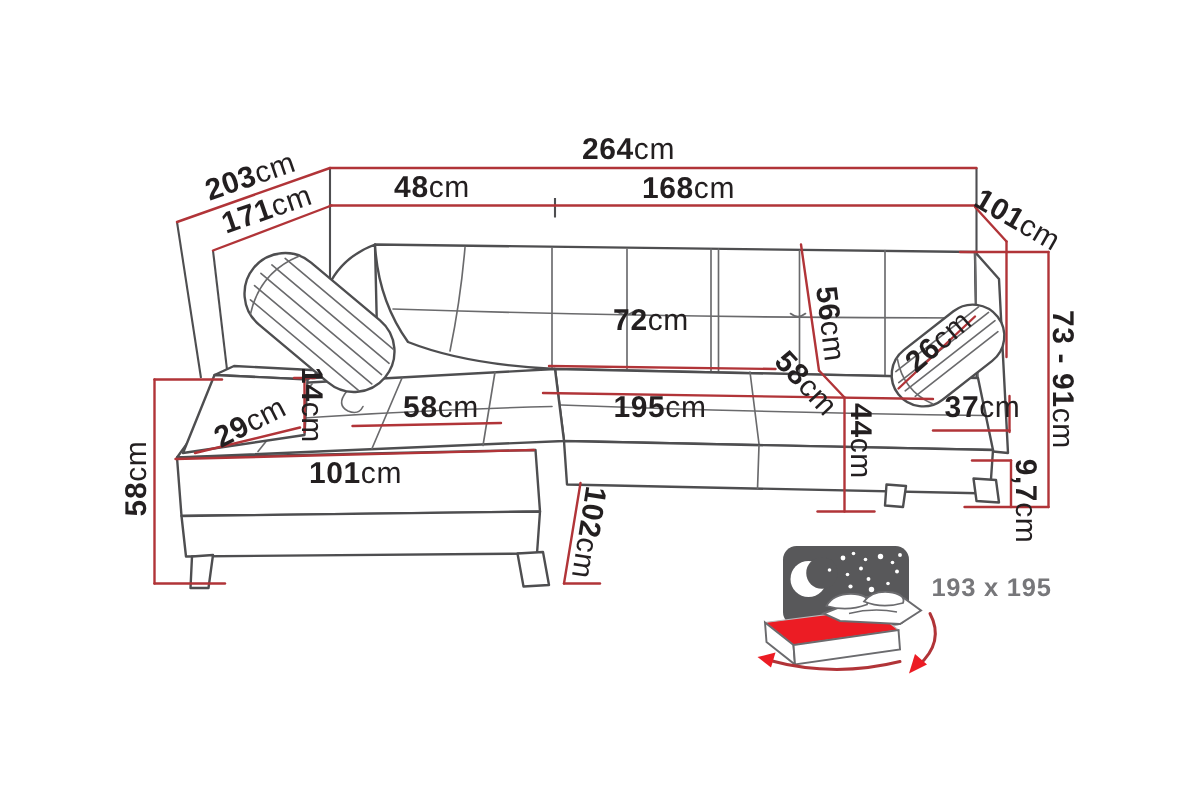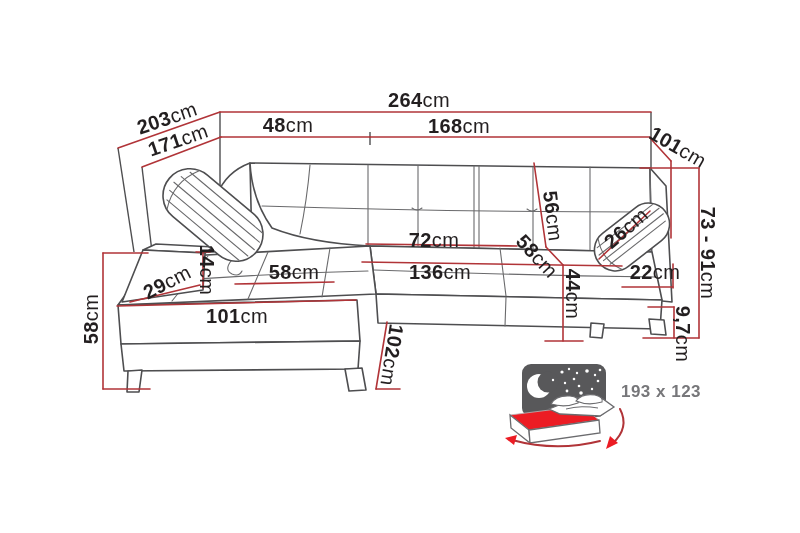--- a/index.html
+++ b/index.html
@@ -187,29 +187,29 @@
   </svg>
 
   <div class="dim" style="left:419px;top:100px"><b>264</b><span class="u">cm</span></div>
   <div class="dim" style="left:167px;top:118px;--r:-19deg"><b>203</b><span class="u">cm</span></div>
   <div class="dim" style="left:178px;top:140px;--r:-19deg"><b>171</b><span class="u">cm</span></div>
   <div class="dim" style="left:288px;top:125px"><b>48</b><span class="u">cm</span></div>
   <div class="dim" style="left:459px;top:126px"><b>168</b><span class="u">cm</span></div>
   <div class="dim" style="left:678px;top:147px;--r:30deg"><b>101</b><span class="u">cm</span></div>
   <div class="dim" style="left:708px;top:253px;--r:90deg"><b>73 - 91</b><span class="u">cm</span></div>
   <div class="dim" style="left:626px;top:228px;--r:-41deg"><b>26</b><span class="u">cm</span></div>
-  <div class="dim" style="left:655px;top:272px"><b>22</b><span class="u">cm</span></div>
+  <div class="dim" style="left:655px;top:272px"><b>37</b><span class="u">cm</span></div>
   <div class="dim" style="left:683px;top:334px;--r:90deg"><b>9,7</b><span class="u">cm</span></div>
   <div class="dim" style="left:553px;top:216px;--r:83deg"><b>56</b><span class="u">cm</span></div>
   <div class="dim" style="left:537px;top:256px;--r:47deg"><b>58</b><span class="u">cm</span></div>
   <div class="dim" style="left:573px;top:294px;--r:90deg"><b>44</b><span class="u">cm</span></div>
-  <div class="dim" style="left:434px;top:240px"><b>72</b><span class="u">cm</span></div>
-  <div class="dim" style="left:440px;top:272px"><b>136</b><span class="u">cm</span></div>
+  <div class="dim" style="left:434px;top:214px"><b>72</b><span class="u">cm</span></div>
+  <div class="dim" style="left:440px;top:272px"><b>195</b><span class="u">cm</span></div>
   <div class="dim" style="left:294px;top:272px"><b>58</b><span class="u">cm</span></div>
   <div class="dim" style="left:207px;top:270px;--r:90deg"><b>14</b><span class="u">cm</span></div>
   <div class="dim" style="left:167px;top:282px;--r:-27deg"><b>29</b><span class="u">cm</span></div>
   <div class="dim" style="left:237px;top:316px"><b>101</b><span class="u">cm</span></div>
   <div class="dim" style="left:91px;top:319px;--r:-90deg"><b>58</b><span class="u">cm</span></div>
   <div class="dim" style="left:392px;top:355px;--r:99deg"><b>102</b><span class="u">cm</span></div>
 
-  <div class="sleep-label" style="left:661px;top:392px">193 x 123</div>
+  <div class="sleep-label" style="left:661px;top:392px">193 x 195</div>
 
 </div>
 
 </body></html>

